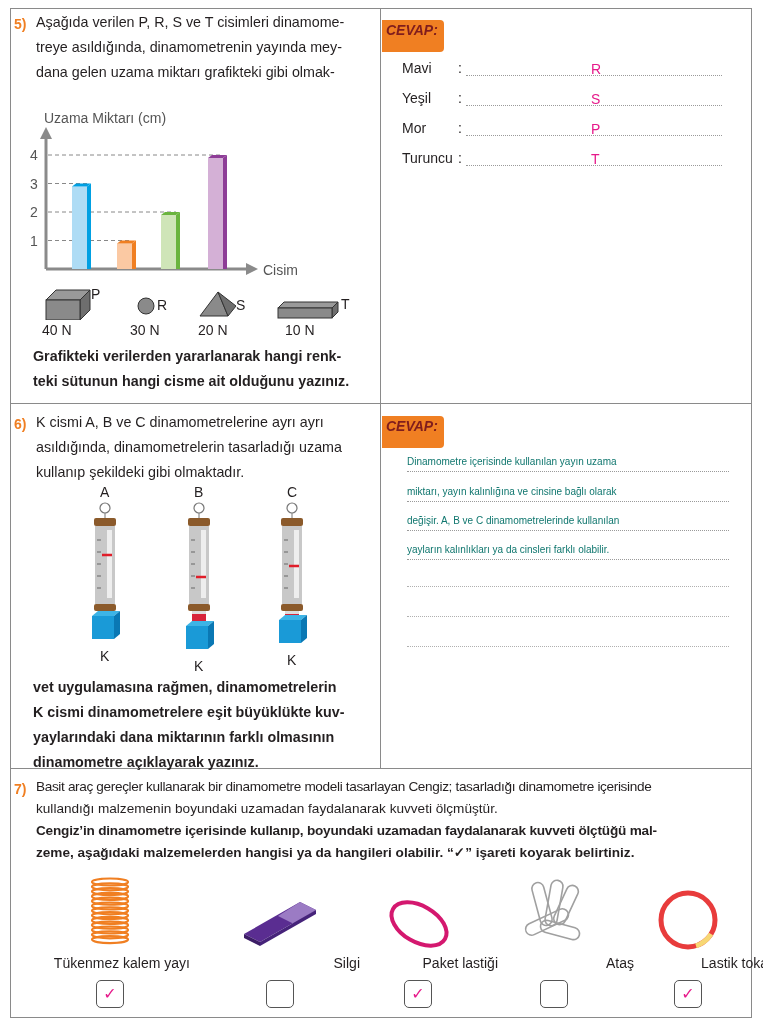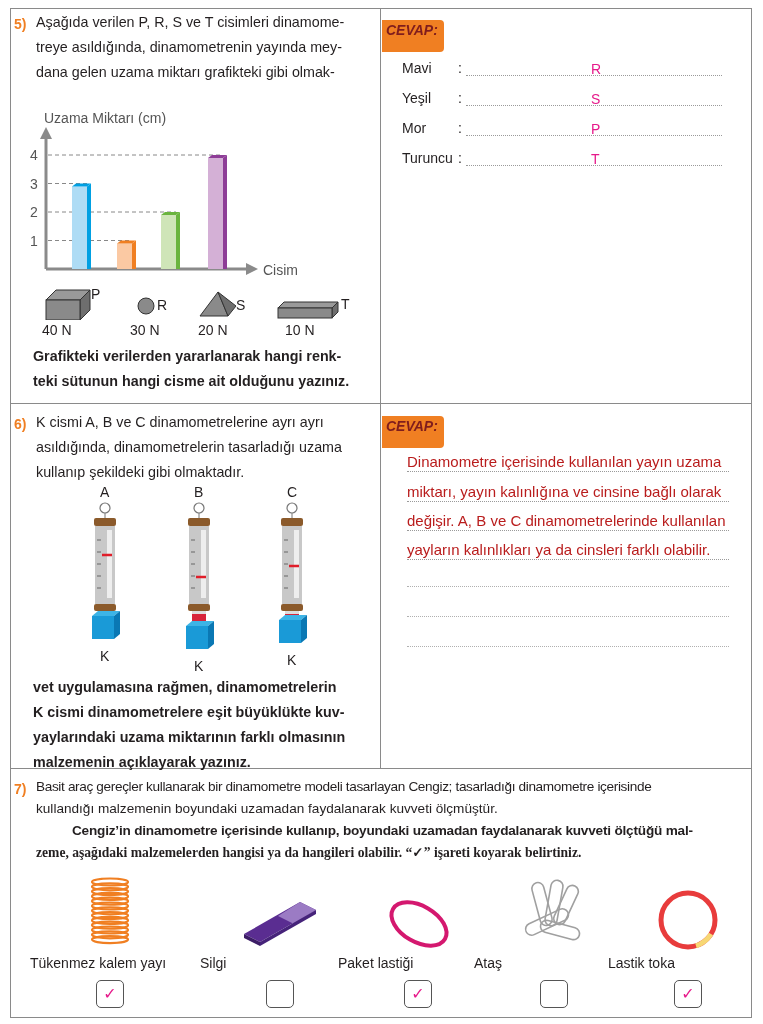--- a/index.html
+++ b/index.html
@@ -9,26 +9,26 @@
   .hline { position: absolute; left: 10px; width: 742px; height: 0; border-top: 1.5px solid #8a8a8a; }
   .qnum { color: #f07f22; font-weight: bold; position: absolute; font-size: 14px; }
   .ptext { position: absolute; font-size: 14.3px; line-height: 25px; text-align: justify; }
   .bold { font-weight: bold; }
   .cevap { position: absolute; background: #f07f22; color: #7f1d1d; font-weight: bold; font-size: 14px; padding: 2px 6px 14px 4px; border-radius: 0 4px 4px 0; font-style: italic; }
   .ans-row { position: absolute; left: 402px; width: 320px; height: 20px; font-size: 14px; display: flex; align-items: flex-end; }
   .ans-row .lbl { width: 56px; }
   .ans-row .colon { width: 8px; }
   .ans-row .dots { flex: 1; border-bottom: 1.5px dotted #9a9a9a; height: 14px; position: relative; }
   .ans-row .val { position: absolute; left: 125px; bottom: -2px; color: #e6198a; font-size: 14px; }
-  .pink-line { position: absolute; left: 407px; width: 322px; height: 20px; border-bottom: 1.5px dotted #9a9a9a; color: #b91c1c; font-size: 15px; line-height: 20px; white-space: nowrap; }
+  .pink-line { position: absolute; left: 407px; width: 322px; height: 20px; border-bottom: 1.5px dotted #9a9a9a; color: #0f766e; font-size: 10px; line-height: 20px; white-space: nowrap; }
   .dot-line { position: absolute; left: 407px; width: 322px; height: 0; border-bottom: 1.5px dotted #b0b0b0; }
   .chart-svg { position: absolute; left: 20px; top: 105px; }
   .obj-label { position: absolute; font-size: 14px; }
   .dyn-label { position: absolute; font-size: 14px; }
-  .item-label { position: absolute; top: 955px; font-size: 14px; text-align: left; width: 160px; }
+  .item-label { position: absolute; top: 955px; font-size: 14px; text-align: right; width: 160px; }
   .checkbox { position: absolute; top: 980px; width: 28px; height: 28px; border: 1.5px solid #555; border-radius: 5px; color: #e6198a; font-size: 16px; text-align: center; line-height: 26px; }
 </style>
 </head>
 <body>
 
 <div class="frame"></div>
 <div class="vline" style="top:8px;height:760px;"></div>
 <div class="hline" style="top:403px;"></div>
 <div class="hline" style="top:768px;"></div>
 
@@ -216,39 +216,39 @@
       <polygon points="2,6 8,1 30,1 24,6" fill="#3db4e6"></polygon>
       <polygon points="24,6 30,1 30,24 24,29" fill="#0a78b4"></polygon>
       <rect x="2" y="6" width="22" height="23" fill="#1a9ad7"></rect>
     </svg>
     <span class="dyn-label" style="left: 287px; top: 652px;">K</span>
   </div>
 
 <div class="ptext bold" style="left:33px;top:675px;width:332px;">
   <div>vet uygulamasına rağmen, dinamometrelerin</div>
   <div>K cismi dinamometrelere eşit büyüklükte kuv-</div>
-  <div>yaylarındaki uzama miktarının farklı olmasının</div>
-  <div>malzemenin açıklayarak yazınız.</div>
+  <div>yaylarındaki dana miktarının farklı olmasının</div>
+  <div>dinamometre açıklayarak yazınız.</div>
 </div>
 
 <span class="cevap" style="left:382px;top:416px;">CEVAP:</span>
 <div class="pink-line" style="top:452px;">Dinamometre içerisinde kullanılan yayın uzama</div>
 <div class="pink-line" style="top:482px;">miktarı, yayın kalınlığına ve cinsine bağlı olarak</div>
 <div class="pink-line" style="top:511px;">değişir. A, B ve C dinamometrelerinde kullanılan</div>
 <div class="pink-line" style="top:540px;">yayların kalınlıkları ya da cinsleri farklı olabilir.</div>
 <div class="dot-line" style="top:586px;"></div>
 <div class="dot-line" style="top:616px;"></div>
 <div class="dot-line" style="top:646px;"></div>
 
 <span class="qnum" style="left:14px;top:781px;">7)</span>
 <div class="ptext" style="left:36px;top:776px;width:712px;font-size:13.6px;line-height:22px;">
   <div style="white-space:nowrap;letter-spacing:-0.35px;">Basit araç gereçler kullanarak bir dinamometre modeli tasarlayan Cengiz; tasarladığı dinamometre içerisinde</div>
   <div>kullandığı malzemenin boyundaki uzamadan faydalanarak kuvveti ölçmüştür.</div>
-  <div class="bold" style="white-space:nowrap;letter-spacing:-0.2px;margin-left:36px;">Cengiz’in dinamometre içerisinde kullanıp, boyundaki uzamadan faydalanarak kuvveti ölçtüğü mal-</div>
-  <div class="bold" style="white-space:nowrap;font-family:Liberation Serif, serif;">zeme, aşağıdaki malzemelerden hangisi ya da hangileri olabilir. “✓” işareti koyarak belirtiniz.</div>
+  <div class="bold" style="white-space:nowrap;letter-spacing:-0.2px;">Cengiz’in dinamometre içerisinde kullanıp, boyundaki uzamadan faydalanarak kuvveti ölçtüğü mal-</div>
+  <div class="bold" style="white-space:nowrap;">zeme, aşağıdaki malzemelerden hangisi ya da hangileri olabilir. “✓” işareti koyarak belirtiniz.</div>
 </div>
 
 <svg style="position:absolute;left:88px;top:876px;" width="44" height="74">
   <g id="spring-coils" fill="none" stroke="#f07f22" stroke-width="2.2">
       <ellipse cx="22" cy="6" rx="18" ry="3.5"></ellipse>
       <ellipse cx="22" cy="10.8" rx="18" ry="3.5"></ellipse>
       <ellipse cx="22" cy="15.6" rx="18" ry="3.5"></ellipse>
       <ellipse cx="22" cy="20.4" rx="18" ry="3.5"></ellipse>
       <ellipse cx="22" cy="25.2" rx="18" ry="3.5"></ellipse>
       <ellipse cx="22" cy="30" rx="18" ry="3.5"></ellipse>

